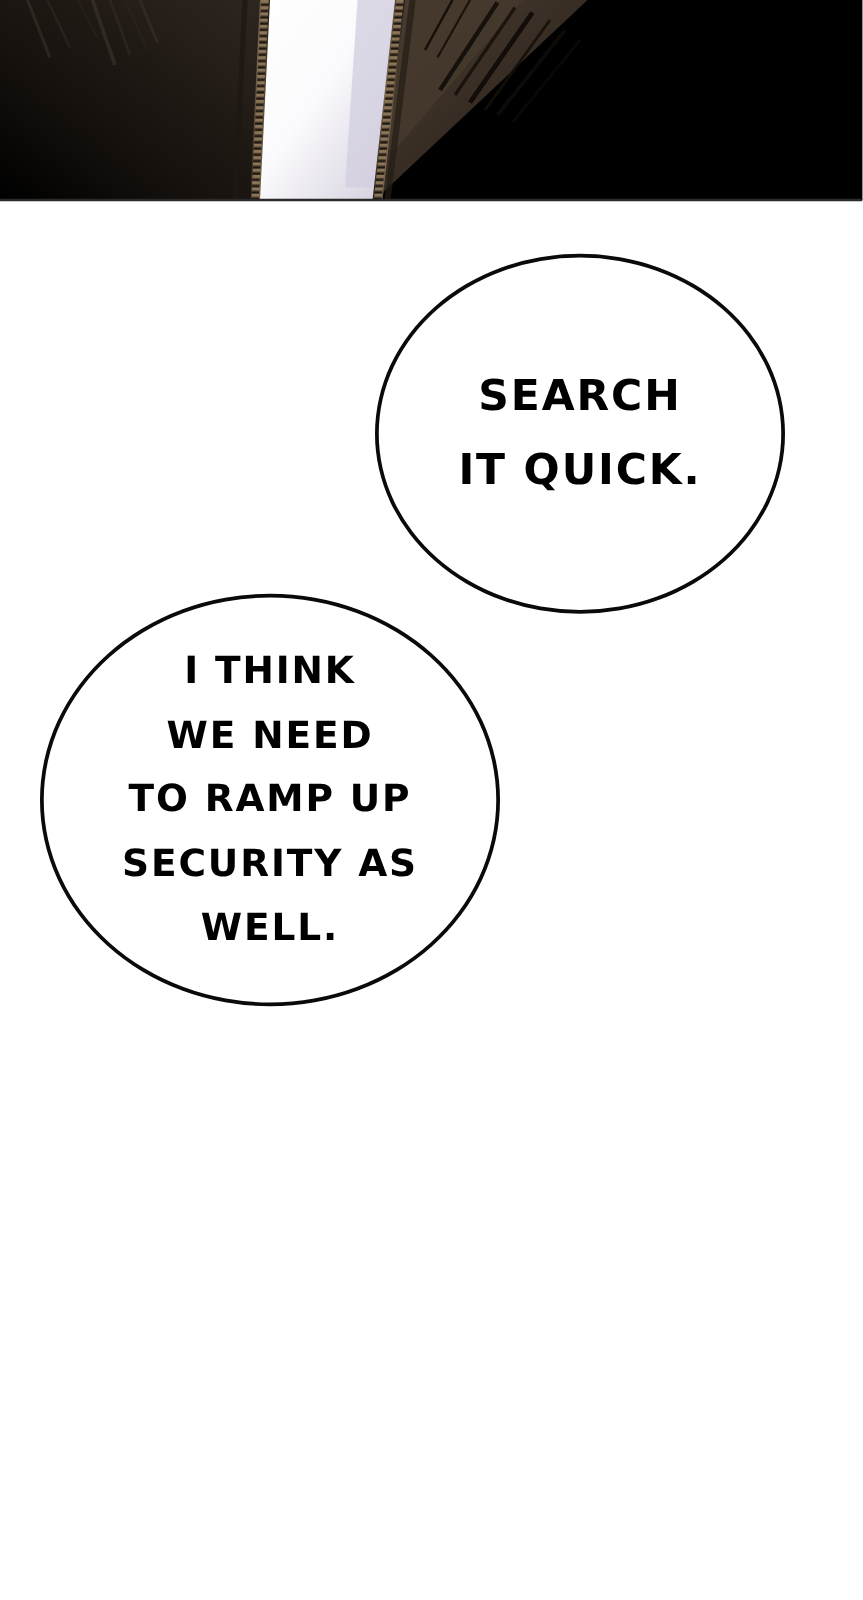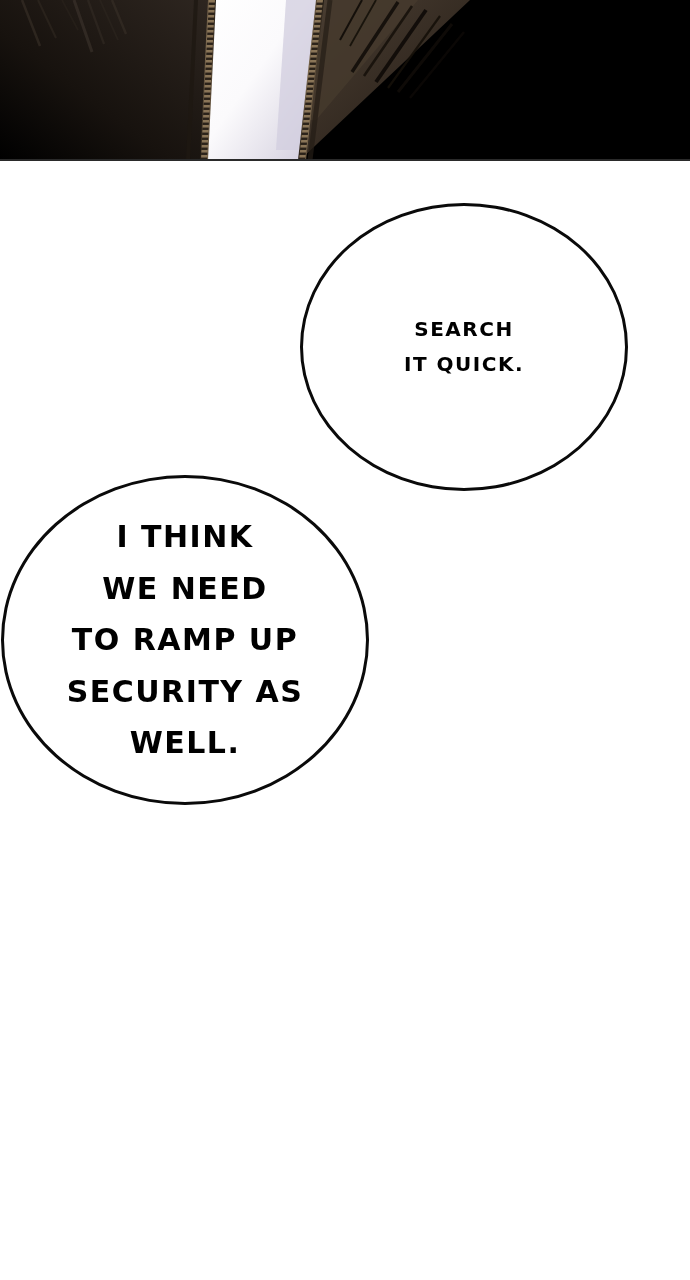--- a/index.html
+++ b/index.html
@@ -62,27 +62,27 @@
   }
 
   #bubble-1 {
     left: 300px;
     top: 203px;
     width: 328px;
     height: 288px;
     z-index: 2;
   }
   #bubble-1 .bubble-text {
-    font-size: 20px;
+    font-size: 34px;
     line-height: 1.75;
     text-align: center;
   }
 
   #bubble-2 {
-    left: 1px;
+    left: 32px;
     top: 475px;
     width: 368px;
     height: 330px;
     z-index: 3;
     align-items: center;
   }
   #bubble-2 .bubble-text {
     font-size: 30px;
     line-height: 1.72;
   }

